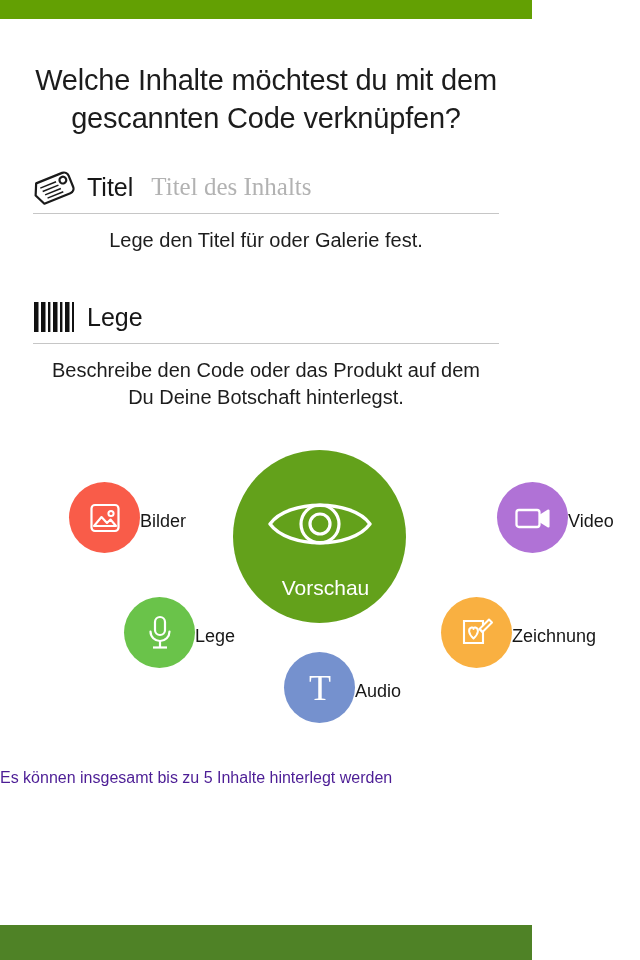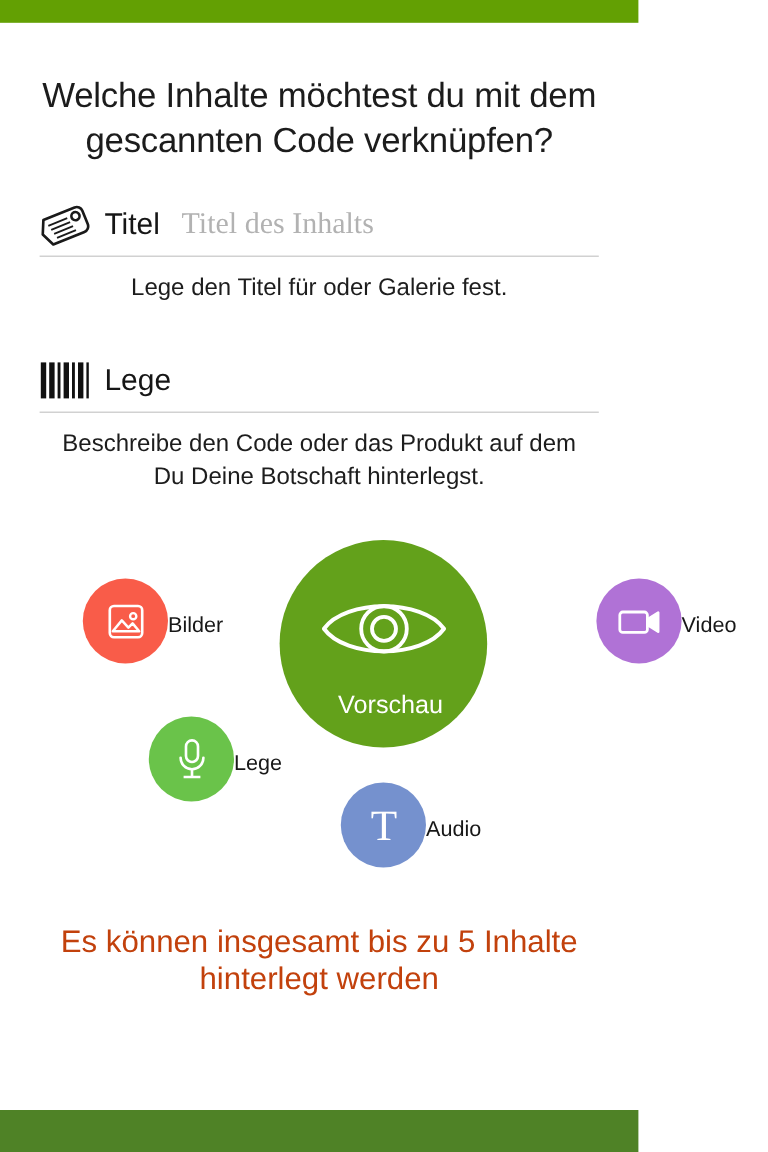--- a/index.html
+++ b/index.html
@@ -178,23 +178,23 @@
 
   .bubble.bilder    { top: 45px;  left: 69px;  }
   .bubble.video     { top: 45px;  left: 497px; }
   .bubble.audio     { top: 160px; left: 124px; }
   .bubble.zeichnung { top: 160px; left: 441px; }
   .bubble.text      { top: 215px; left: 284px; }
 
   .bubble.small .disc { width: 71px; height: 71px; }
 
   .footnote {
-    text-align: center;
-    font-size: 26px;
-    color: #c2410c;
+    text-align: left;
+    font-size: 16px;
+    color: #4c1d95;
     margin-top: 2px;
   }
 
   svg { display: block; }
 </style>
 </head>
 <body>
 
 <div class="app">
 
@@ -293,20 +293,34 @@
               <rect x="9" y="3" width="10" height="18" rx="5" fill="none" stroke="#ffffff" stroke-width="2.2"></rect>
               <path d="M4.5 17.5 a9.5 9.5 0 0 0 19 0" fill="none" stroke="#ffffff" stroke-width="2.2" stroke-linecap="round"></path>
               <line x1="14" y1="27" x2="14" y2="33" stroke="#ffffff" stroke-width="2.2"></line>
               <line x1="7" y1="33.5" x2="21" y2="33.5" stroke="#ffffff" stroke-width="2.2"></line>
             </svg>
           </span>
         </div>
         <span class="cap">Lege</span>
       </div>
 
+      <div class="bubble small zeichnung">
+        <div class="disc" style="background:#f9b041">
+          <span>
+            <svg width="36" height="36" viewBox="0 0 36 36">
+              <path d="M5 6 H24 V28 H5 Z" fill="none" stroke="#ffffff" stroke-width="2.1"></path>
+              <path d="M14.5 23.5 C9 18.5, 9 13.5, 12.5 12.5 C14.5 12, 14.5 14, 14.5 14
+                       C14.5 14, 14.5 12, 16.5 12.5 C20 13.5, 20 18.5, 14.5 23.5 Z" fill="none" stroke="#ffffff" stroke-width="2" stroke-linejoin="round"></path>
+              <path d="M20.5 14 L30 4.5 L33 7.5 L23.5 17 Z" fill="#f9b041" stroke="#ffffff" stroke-width="2" stroke-linejoin="round"></path>
+              <line x1="20.5" y1="14" x2="23.5" y2="17" stroke="#ffffff" stroke-width="2"></line>
+            </svg>
+          </span>
+        </div>
+        <span class="cap">Zeichnung</span>
+      </div>
 
       <div class="bubble small text">
         <div class="disc" style="background:#7591ce">
           <span>
             <svg width="34" height="38" viewBox="0 0 34 38">
               <text x="17" y="31" text-anchor="middle" font-family="Liberation Serif, serif" font-size="36" fill="#ffffff">T</text>
             </svg>
           </span>
         </div>
         <span class="cap">Audio</span>

